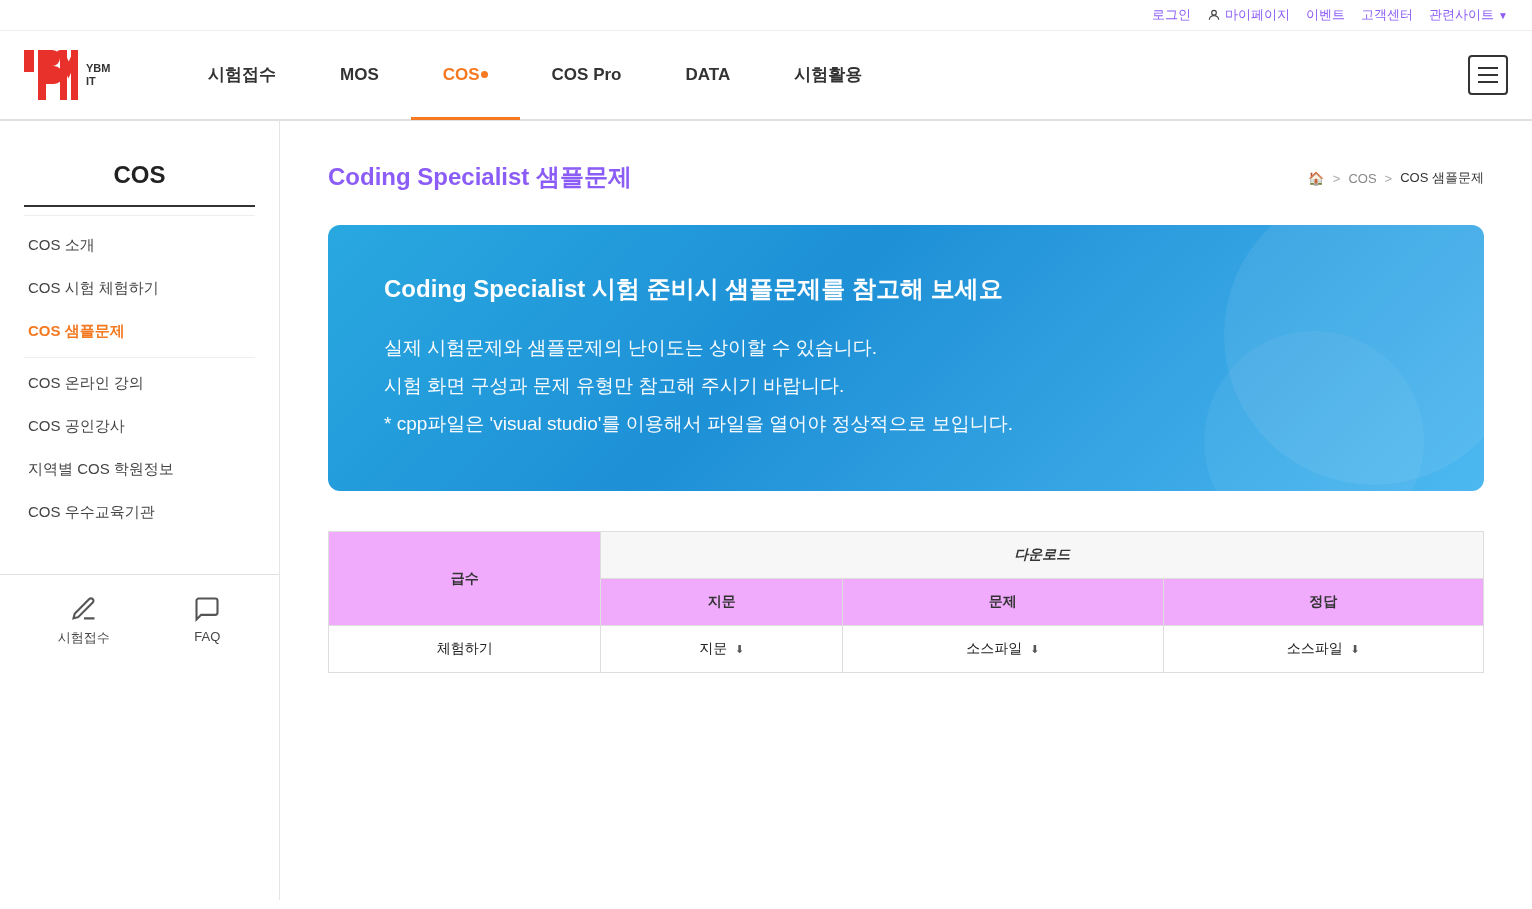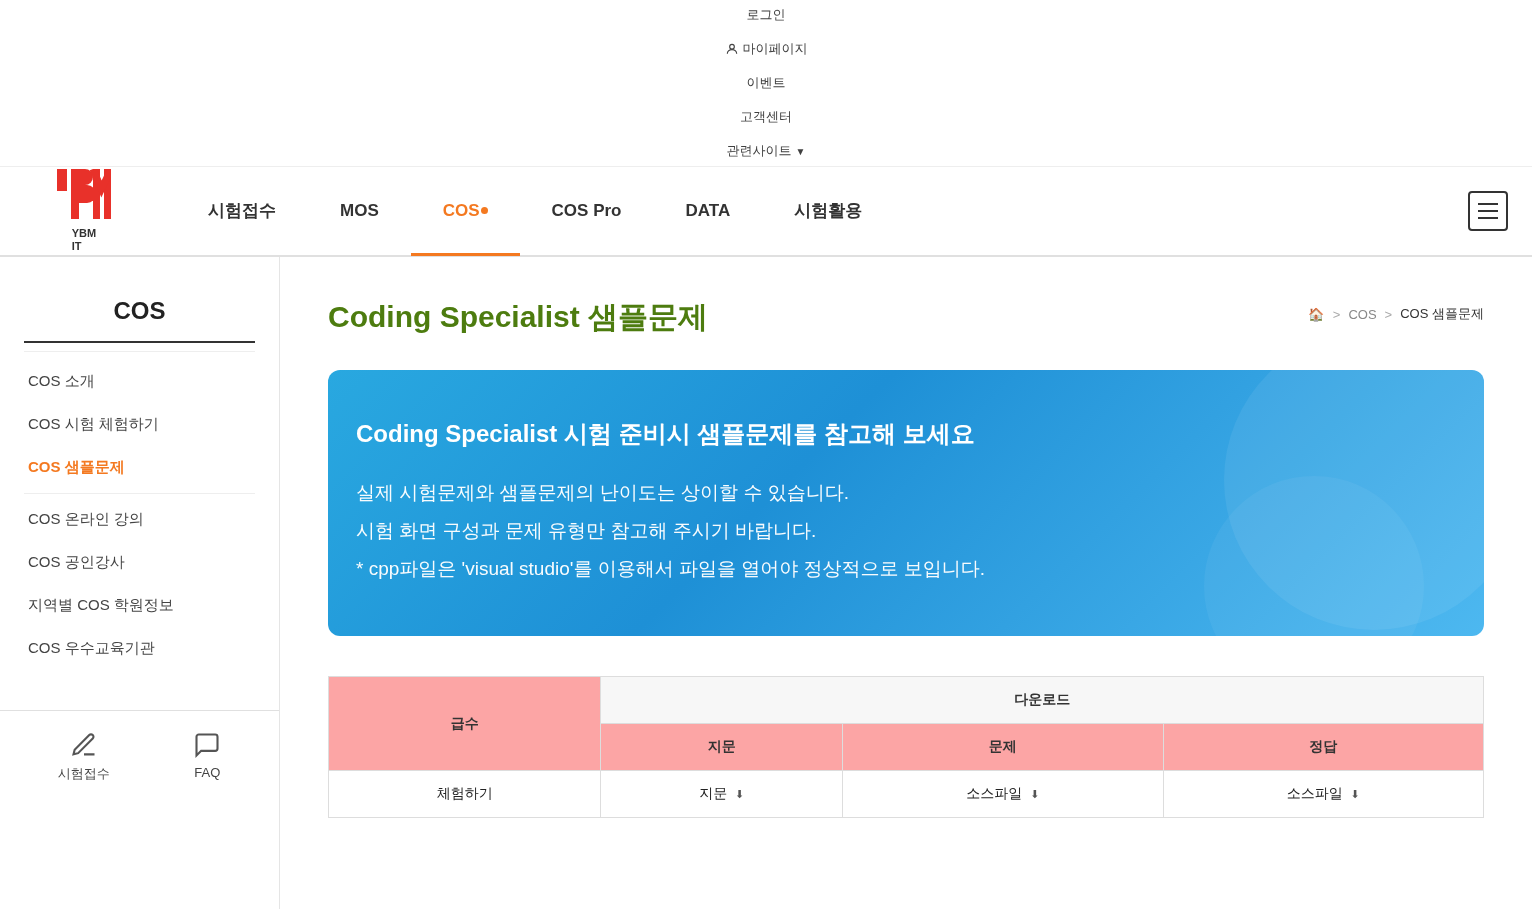--- a/index.html
+++ b/index.html
@@ -8,41 +8,39 @@
     
     .top-bar {
       display: flex;
       justify-content: flex-end;
       align-items: center;
       padding: 6px 24px;
       background: #fff;
       border-bottom: 1px solid #eee;
       gap: 16px;
       font-size: 13px;
-      color: #404040;
-      flex-direction: column;
+      color: #8b5cf6;
     }
     .top-bar-item { cursor: pointer; display: flex; align-items: center; gap: 4px; }
 
     
     .main-nav {
       display: flex;
       align-items: center;
       padding: 0 24px;
       border-bottom: 2px solid #e0e0e0;
       height: 90px;
       gap: 0;
     }
     .logo {
       display: flex;
       align-items: center;
       gap: 8px;
       margin-right: 32px;
       min-width: 120px;
-      flex-direction: column;
     }
     .logo-icon {
       display: flex;
       align-items: center;
     }
     .logo-ybm-text {
       font-size: 11px;
       font-weight: bold;
       color: #333;
       line-height: 1.2;
@@ -145,40 +143,40 @@
     }
 
     
     .page-header {
       display: flex;
       align-items: flex-start;
       justify-content: space-between;
       margin-bottom: 32px;
     }
     .page-title {
-      font-size: 30px;
+      font-size: 24px;
       font-weight: 700;
-      color: #4d7c0f;
+      color: #8b5cf6;
     }
     .breadcrumb {
       display: flex;
       align-items: center;
       gap: 8px;
       font-size: 13px;
       color: #888;
       margin-top: 8px;
     }
     .breadcrumb-sep { color: #aaa; }
     .breadcrumb-current { color: #333; font-weight: 500; }
 
     
     .banner {
       background: linear-gradient(135deg, #29a8e0 0%, #1e90d6 40%, #4db8f0 100%);
       border-radius: 12px;
-      padding: 48px 28px;
+      padding: 48px 56px;
       color: #fff;
       margin-bottom: 40px;
       position: relative;
       overflow: hidden;
     }
     .banner::after {
       content: '';
       position: absolute;
       right: -40px;
       top: -40px;
@@ -219,26 +217,27 @@
       border-collapse: collapse;
       border: 1px solid #ddd;
     }
     .sample-table th, .sample-table td {
       border: 1px solid #ddd;
       padding: 14px 20px;
       text-align: center;
       font-size: 14px;
     }
     .sample-table thead tr th {
-      background: #fca5a5;
+      background: #f0abfc;
       font-weight: 600;
       color: #333;
     }
     .sample-table .th-download {
       background: #f7f7f7;
+      font-style: italic;
     }
     .sort-icon { font-size: 11px; margin-left: 4px; color: #555; }
 
     
     .cos-logo-dot {
       display: inline-block;
       width: 7px;
       height: 7px;
       background: #f47920;
       border-radius: 50%;

